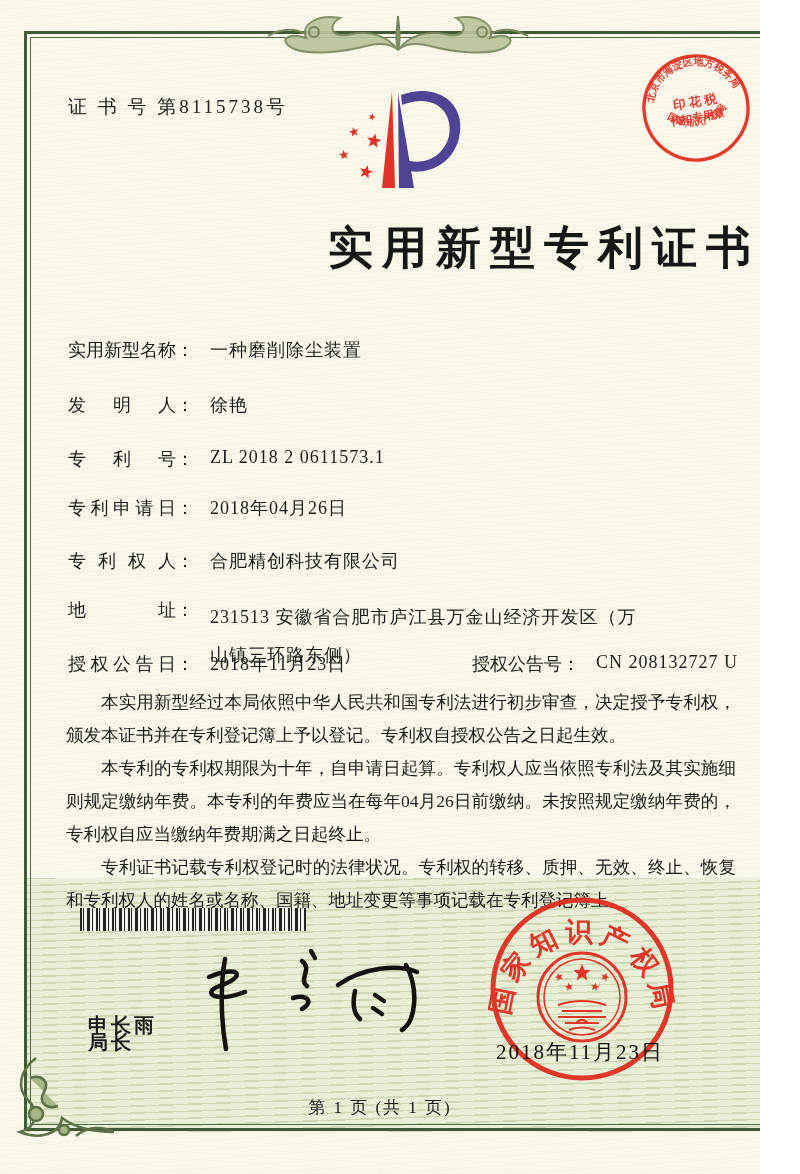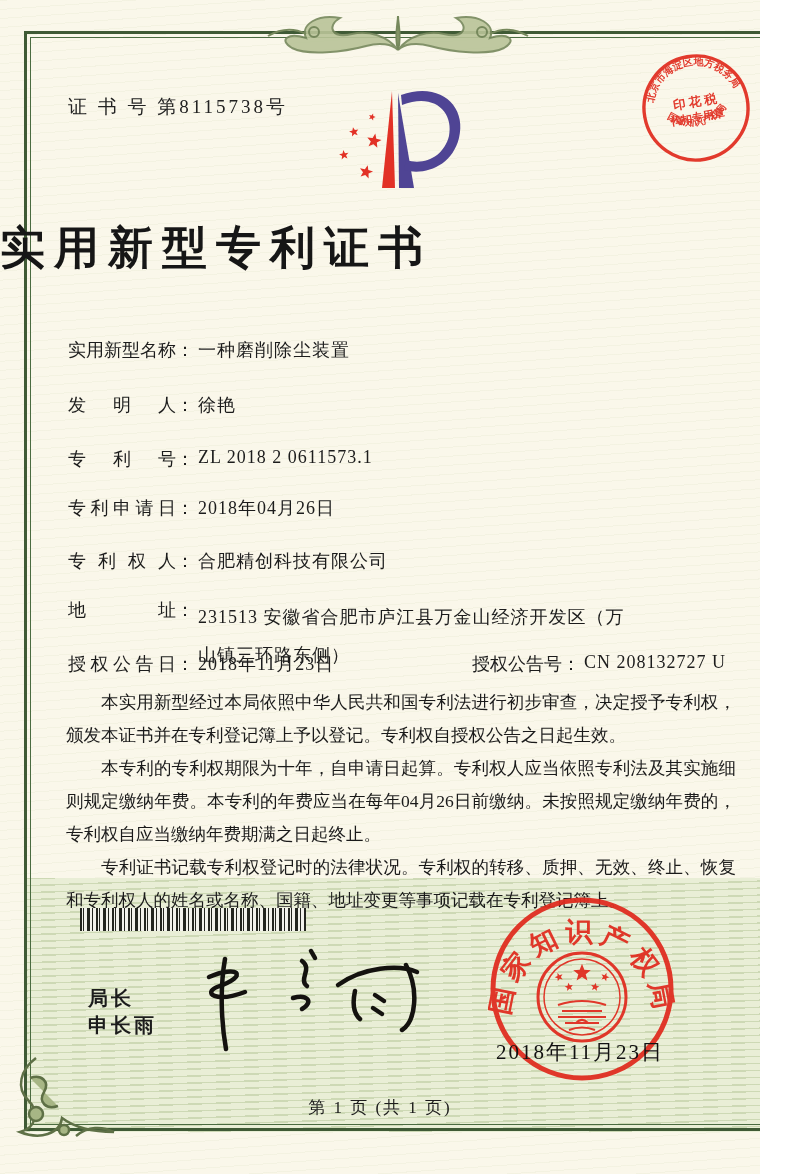--- a/index.html
+++ b/index.html
@@ -19,40 +19,40 @@
     border:3px solid #3f5a35;box-sizing:border-box;
   }
   .frame-inner{
     position:absolute;left:3px;top:3px;right:3px;bottom:3px;
     border:1px solid #4a6b40;
   }
   .cert-no{position:absolute;left:68px;top:94px;font-size:19px;letter-spacing:3px;color:#222;}
   .logo{position:absolute;left:328px;top:80px;}
   .tax-seal{position:absolute;left:638px;top:50px;transform:rotate(-10deg);opacity:.92;}
   .title{
-    position:absolute;left:0;top:218px;width:100%;text-align:left;
+    position:absolute;left:0;top:218px;width:100%;text-align:right;
     font-size:45px;font-weight:bold;letter-spacing:9px;color:#161616;
   }
   .fields{position:absolute;left:68px;top:0;width:680px;font-size:18px;}
   .frow{position:absolute;left:0;white-space:nowrap;}
   .flabel{display:inline-block;width:108px;text-align:justify;text-align-last:justify;vertical-align:top;}
   .fcolon{display:inline-block;vertical-align:top;}
-  .fvalue{display:inline-block;margin-left:4px;vertical-align:top;letter-spacing:1px;}
+  .fvalue{display:inline-block;margin-left:16px;vertical-align:top;letter-spacing:1px;}
   .fvalue.wrap{white-space:normal;width:436px;line-height:38px;}
   .pair2{position:absolute;left:404px;top:0;white-space:nowrap;}
   .body-text{
     position:absolute;left:66px;top:686px;width:670px;
     font-size:17.5px;line-height:33px;text-align:justify;color:#1a1a1a;
   }
   .body-text p{margin:0;text-indent:2em;}
   .barcode{
     position:absolute;left:80px;top:908px;width:226px;height:23px;
     background:repeating-linear-gradient(90deg,#23251f 0 2px,#f2f2ec 2px 3px,#23251f 3px 4px,#f2f2ec 4px 7px,#23251f 7px 10px,#f2f2ec 10px 12px,#23251f 12px 13px,#f2f2ec 13px 16px);
   }
-  .commissioner-title{position:absolute;left:88px;top:985px;font-size:20px;font-weight:bold;font-family:"Liberation Sans","DejaVu Sans",sans-serif;letter-spacing:3px;}
+  .commissioner-title{position:absolute;left:88px;top:1029px;font-size:20px;font-weight:bold;font-family:"Liberation Sans","DejaVu Sans",sans-serif;letter-spacing:3px;}
   .commissioner-name{position:absolute;left:88px;top:1012px;font-size:20px;font-weight:bold;font-family:"Liberation Sans","DejaVu Sans",sans-serif;letter-spacing:3px;}
   .signature{position:absolute;left:205px;top:945px;}
   .office-seal{position:absolute;left:488px;top:895px;opacity:.93;}
   .seal-date{position:absolute;left:470px;top:1038px;width:220px;text-align:center;font-size:21px;letter-spacing:2px;color:#111;}
   .footer{position:absolute;left:0;top:1096px;width:100%;text-align:center;font-size:17px;letter-spacing:2px;}
   .top-ornament{position:absolute;left:248px;top:6px;}
   .corner-ornament{position:absolute;left:6px;top:1052px;}
 </style>
 </head>
 <body>

